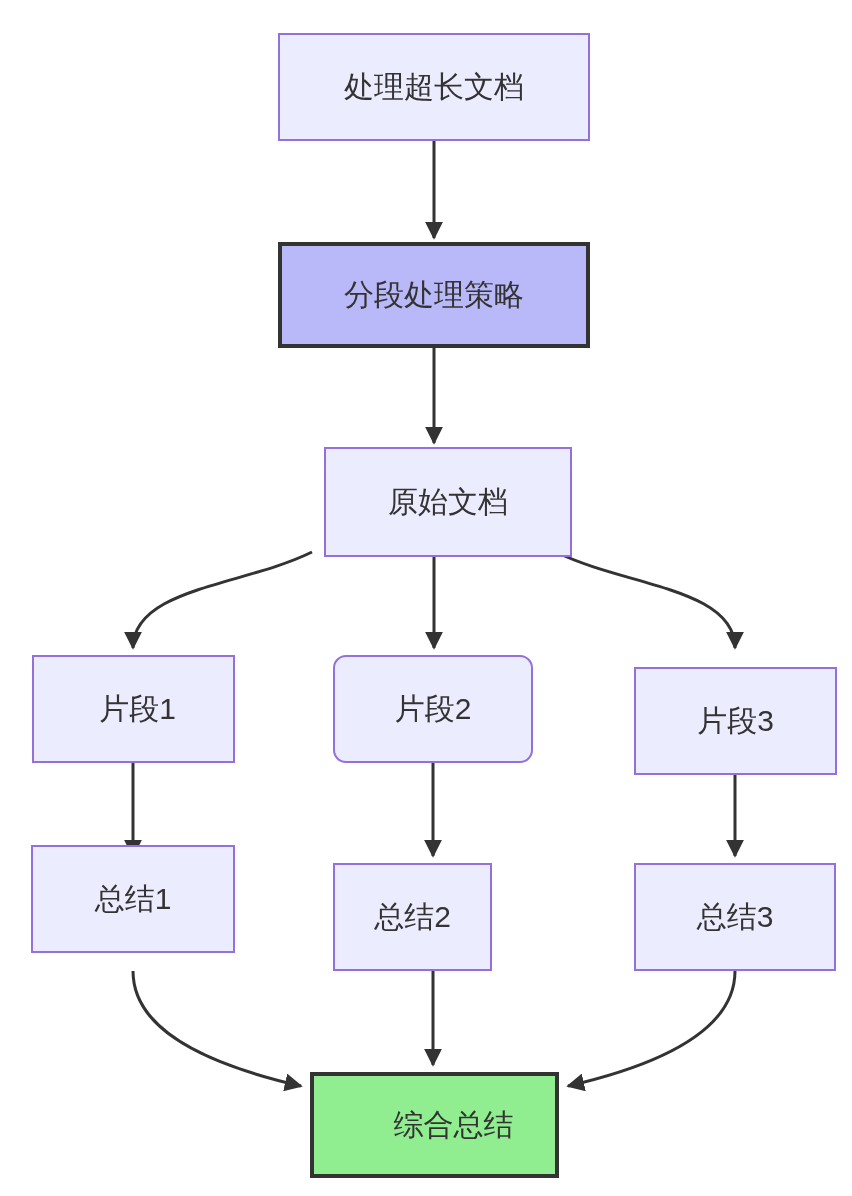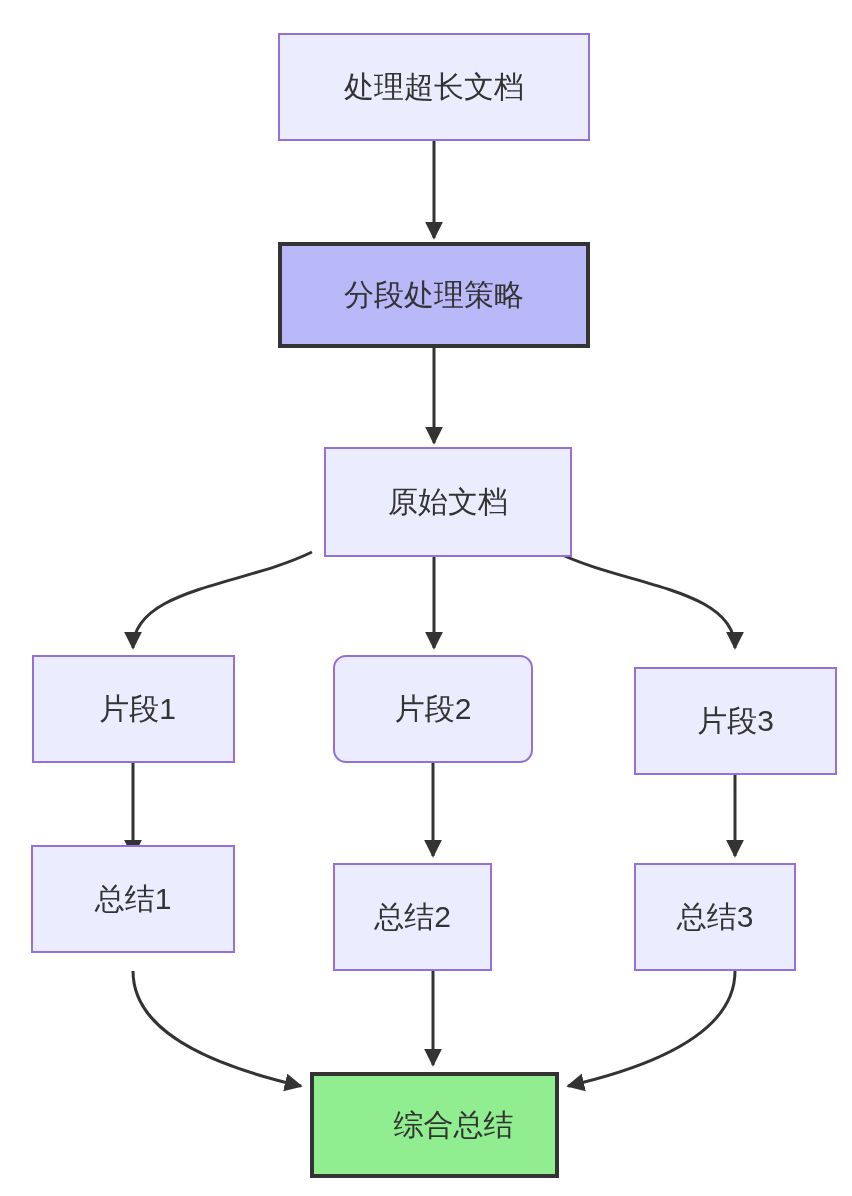--- a/index.html
+++ b/index.html
@@ -44,21 +44,21 @@
   .node.em    { background: var(--emphasis-fill); border: 4px solid var(--emphasis-border); }
   .node.green { background: var(--success-fill);  border: 4px solid var(--success-border); padding-left: 38px; }
   .pos-a { left: 278px; top: 33px;   width: 312px; height: 108px; }
   .pos-b { left: 278px; top: 242px;  width: 312px; height: 106px; }
   .pos-c { left: 324px; top: 447px;  width: 248px; height: 110px; }
   .pos-d { left: 32px;  top: 655px;  width: 203px; height: 108px; padding-left: 8px; }
   .pos-e { left: 333px; top: 655px;  width: 200px; height: 108px; border-radius: 13px; }
   .pos-f { left: 634px; top: 655px;  width: 203px; height: 108px; margin-top: 12px; }
   .pos-g { left: 31px;  top: 845px;  width: 204px; height: 108px; }
   .pos-h { left: 333px; top: 863px;  width: 159px; height: 108px; }
-  .pos-i { left: 634px; top: 863px;  width: 162px; height: 108px; }
+  .pos-i { left: 634px; top: 863px;  width: 202px; height: 108px; }
   .pos-j { left: 310px; top: 1072px; width: 249px; height: 106px; }
 </style>
 </head>
 <body>
 
 <div class="canvas">
 
   <svg class="edges" viewBox="0 0 852 1196" xmlns="http://www.w3.org/2000/svg">
     <defs>
       <marker id="arrow" viewBox="0 0 10 10" refX="9" refY="5" markerWidth="6" markerHeight="6" orient="auto-start-reverse">

